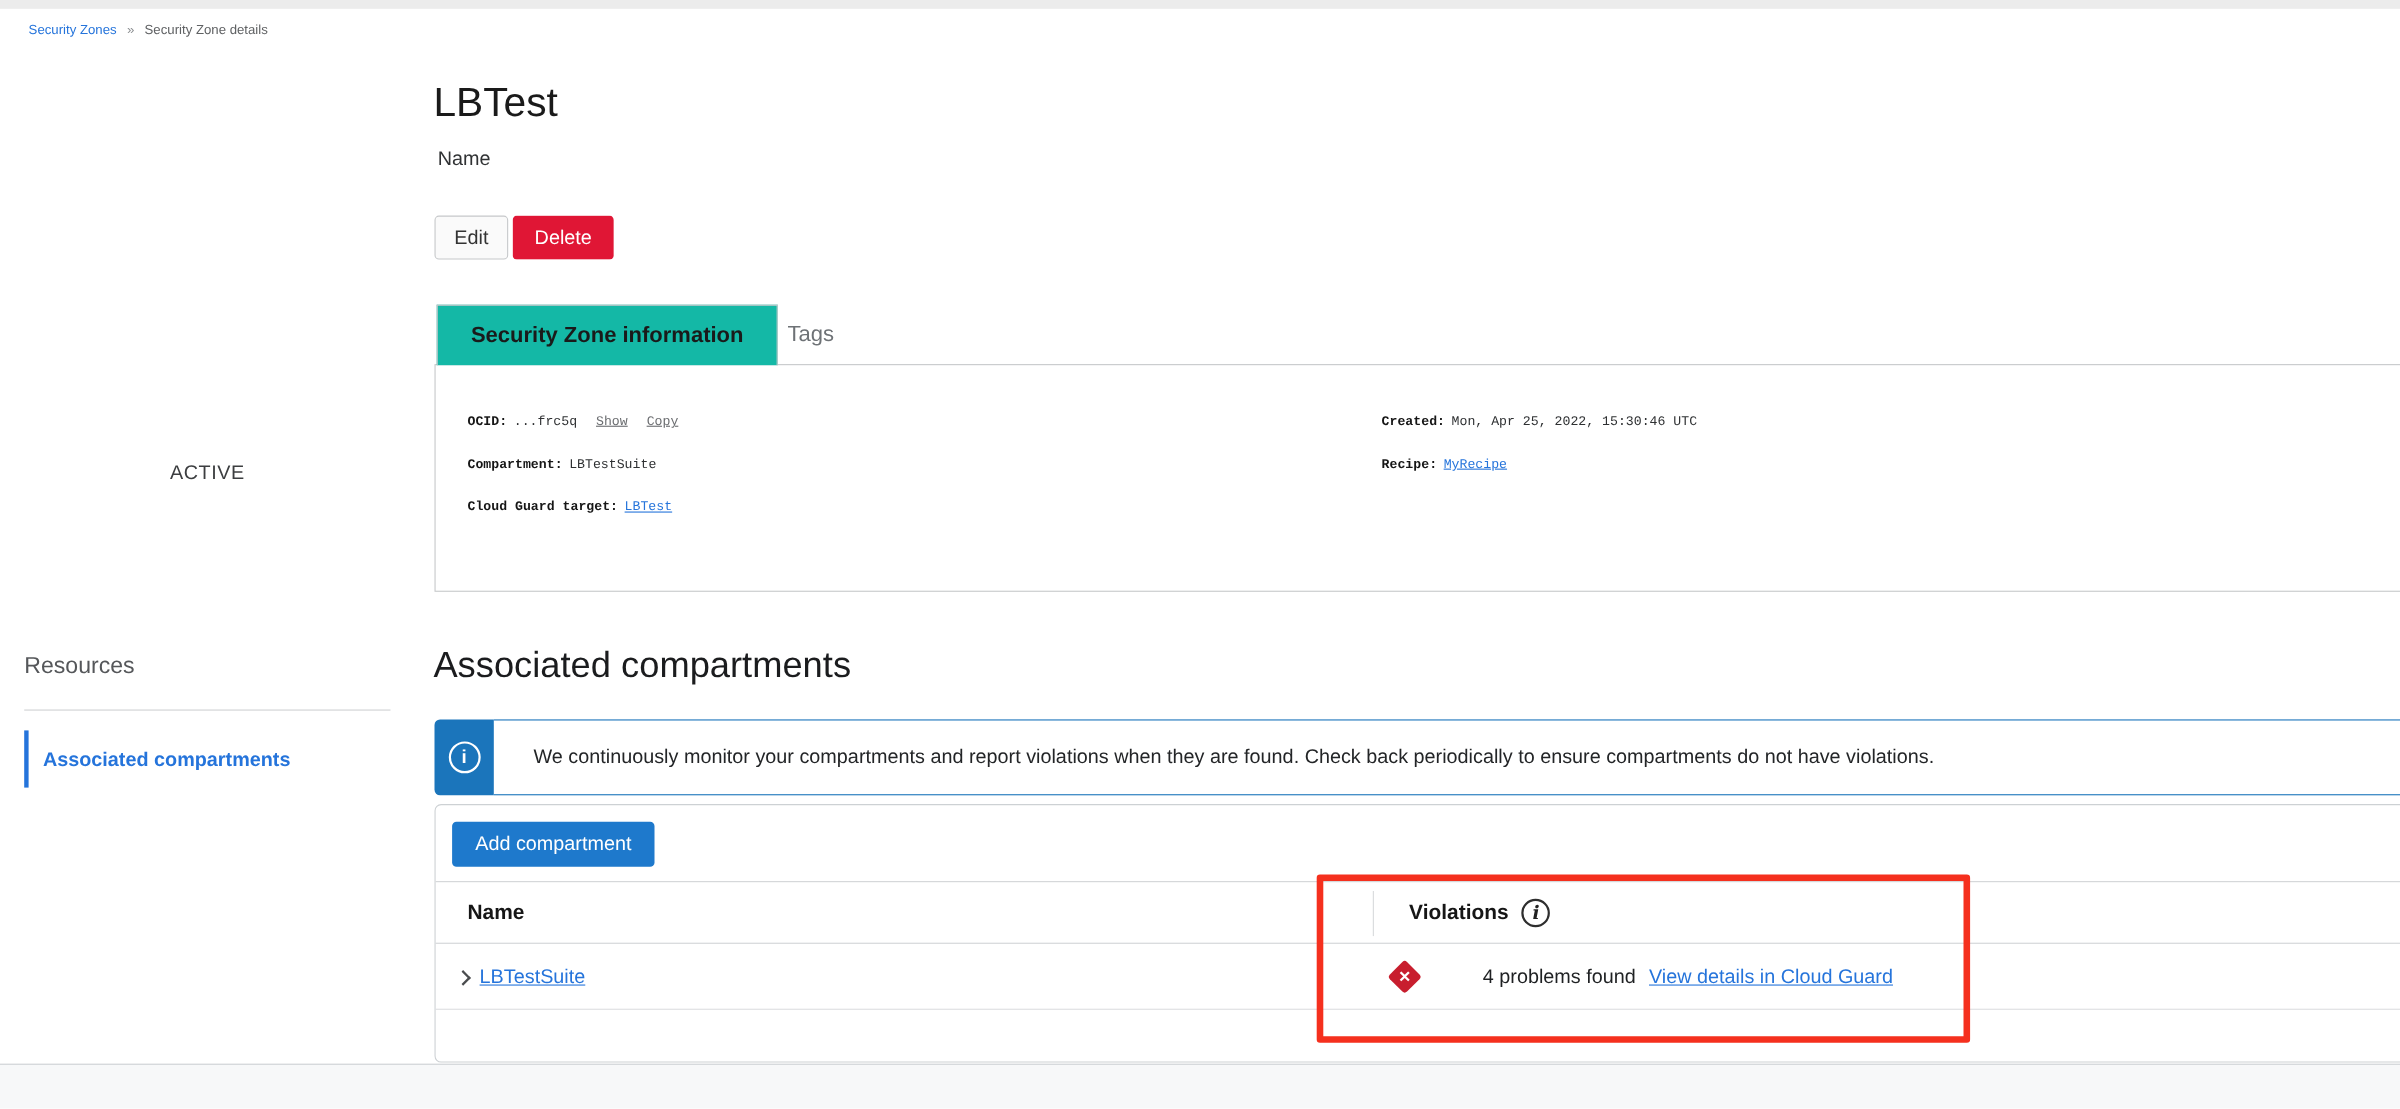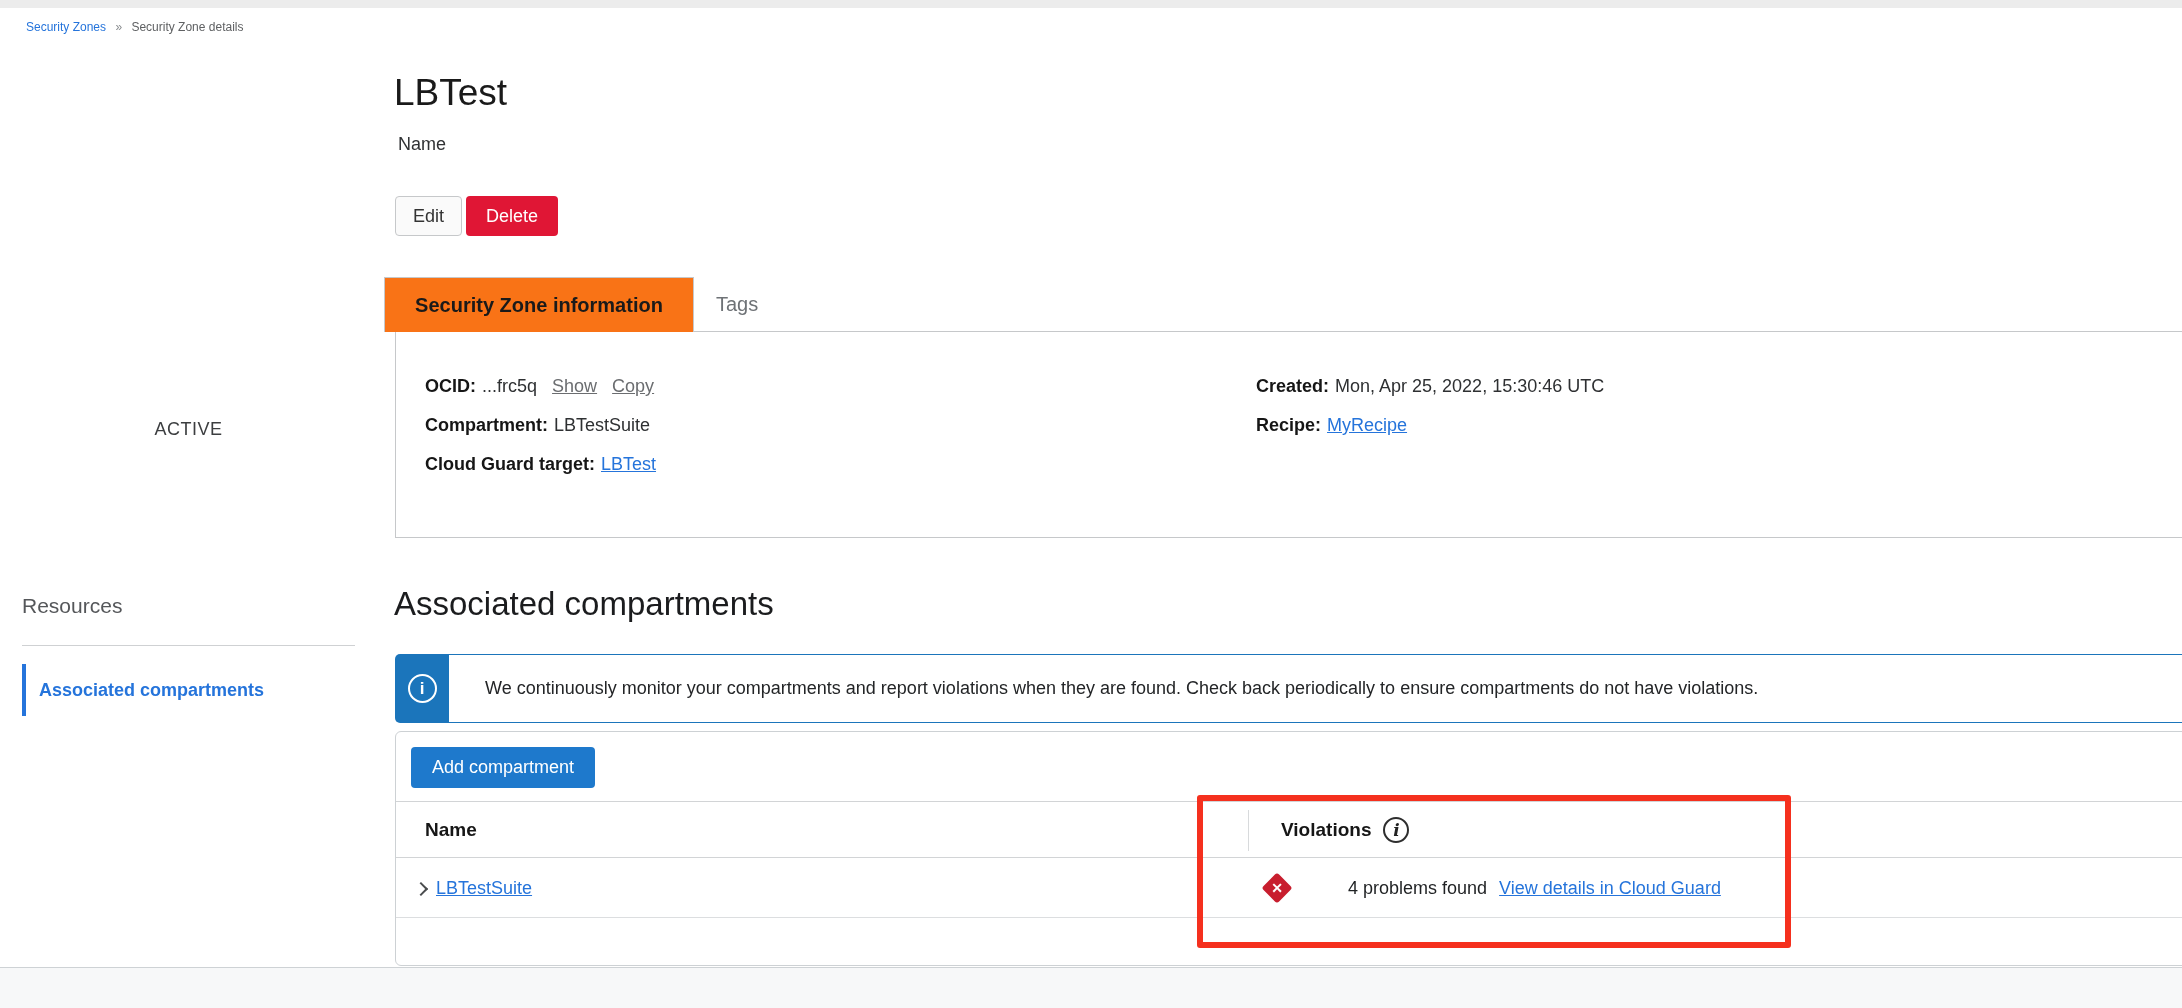--- a/index.html
+++ b/index.html
@@ -25,30 +25,30 @@
   
   #page-title { left:394px; top:72px; font-size:37px; font-weight:400; color:#1a1a1a; }
   #page-subtitle { left:398px; top:134px; font-size:18px; color:#303234; }
 
   .btn { display:inline-flex; align-items:center; justify-content:center; height:40px;
          font-size:18px; border-radius:4px; cursor:pointer; border:1px solid transparent; }
   #edit-btn { left:395px; top:196px; padding:0 17px; background:#fafafa; border-color:#c6c8ca; color:#333; }
   #delete-btn { left:466px; top:196px; padding:0 19px; background:var(--delete-red); color:#fff; }
 
   
-  #tab-active { left:384px; top:277px; width:310px; height:55px; background:#f97316; z-index:3;
+  #tab-active { left:397px; top:277px; width:310px; height:55px; background:#14b8a6; z-index:3;
                 border:1px solid #c6c8ca; border-bottom:none; display:flex; align-items:center;
                 justify-content:center; font-size:20px; font-weight:700; color:#1a1a1a; cursor:pointer; }
   #tab-inactive { left:688px; top:277px; height:54px; padding:0 28px; display:flex; align-items:center;
                   font-size:20px; color:#6e7276; cursor:pointer; }
   #info-panel { left:395px; top:331px; width:1820px; height:207px; border:1px solid #c6c8ca; background:#fff; z-index:1; }
   .info-col { position:absolute; top:44px; }
   #info-col-left { left:29px; }
   #info-col-right { left:860px; }
-  .info-row { height:24px; margin-bottom:15px; font-size:18px; color:#2e3032; white-space:nowrap; }
+  .info-row { height:24px; margin-bottom:15px; font-size:12px; color:#2e3032; white-space:nowrap;font-family:Liberation Mono, monospace; }
   .info-label { font-weight:700; color:#161616; margin-right:6px; }
   .ghost-link { color:#6b6d70; text-decoration:underline; margin-left:10px; cursor:pointer; }
   a.blue-link, .blue-link { color:var(--link-blue); text-decoration:underline; cursor:pointer; }
 
   
   #resources-title { left:22px; top:594px; font-size:21px; color:#55575a; }
   #sidebar-divider { left:22px; top:645px; width:333px; height:1px; background:#cfd1d3; }
   #sidebar-item { left:22px; top:664px; width:340px; height:52px; display:flex; align-items:center;
                   border-left:4px solid var(--link-blue); cursor:pointer; }
   #sidebar-item .lbl { margin-left:13px; font-size:18px; font-weight:700; color:var(--link-blue); }

